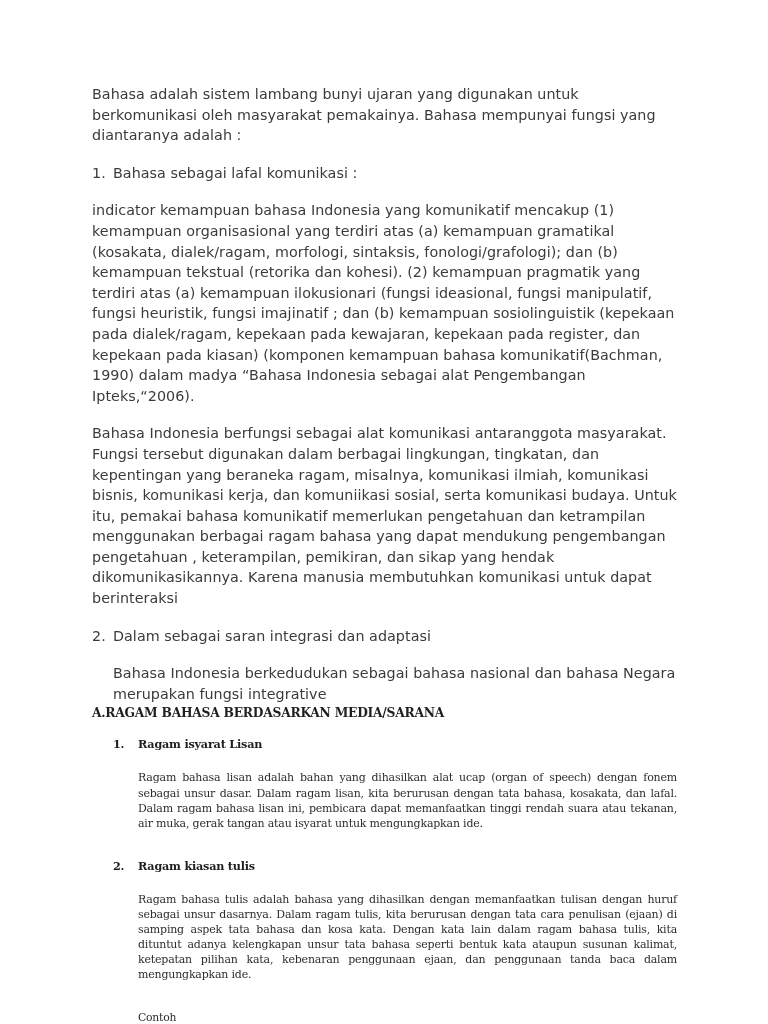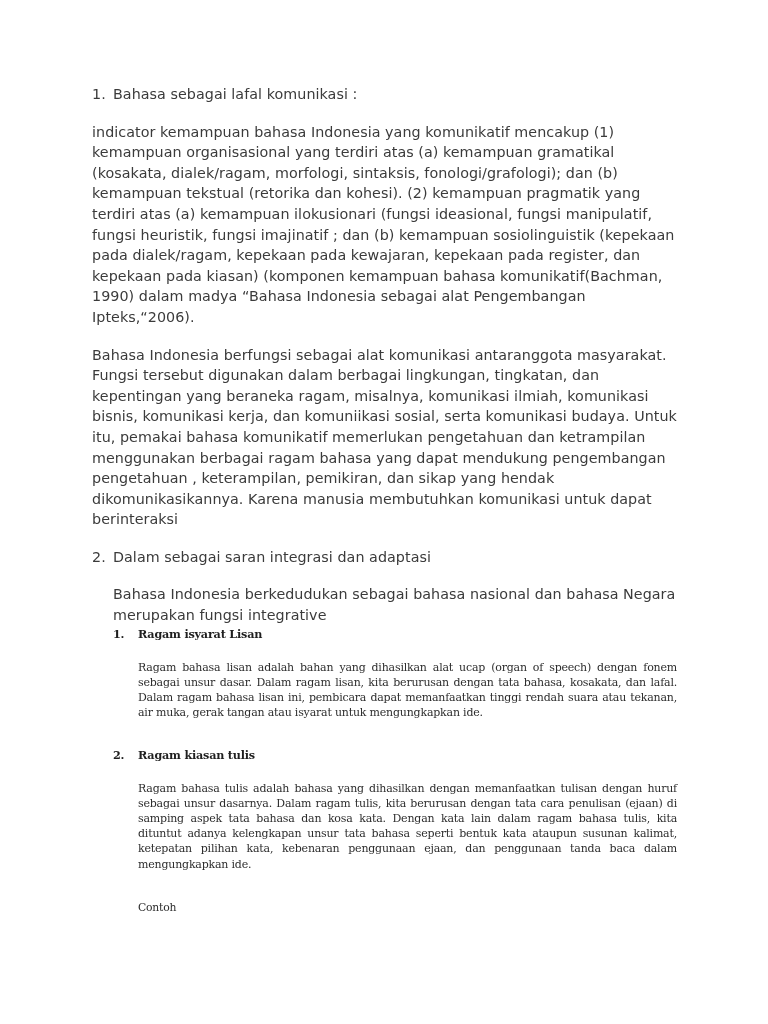--- a/index.html
+++ b/index.html
@@ -115,37 +115,39 @@
   }
   .gap-sm { height: 9px; }
   .gap-md { height: 14px; }
 </style>
 </head>
 <body>
 
 <div class="page">
   <div class="content">
 
+    <p class="sans para">Bahasa adalah sistem lambang bunyi ujaran yang digunakan untuk berkomunikasi oleh masyarakat pemakainya. Bahasa mempunyai fungsi yang diantaranya adalah :</p>
 
     <div class="sans num-item">
       <span class="marker">1.</span>
       <span class="itext">Bahasa sebagai lafal komunikasi :</span>
     </div>
 
     <p class="sans para">indicator kemampuan bahasa Indonesia yang komunikatif mencakup (1) kemampuan organisasional yang terdiri atas (a) kemampuan gramatikal (kosakata, dialek/ragam,  morfologi, sintaksis, fonologi/grafologi); dan (b) kemampuan tekstual (retorika dan kohesi). (2) kemampuan pragmatik yang terdiri atas (a) kemampuan ilokusionari (fungsi ideasional, fungsi manipulatif, fungsi heuristik, fungsi imajinatif ; dan (b) kemampuan sosiolinguistik (kepekaan pada dialek/ragam, kepekaan pada kewajaran, kepekaan pada register, dan kepekaan pada kiasan) (komponen kemampuan bahasa komunikatif(Bachman, 1990) dalam madya  “Bahasa Indonesia sebagai alat Pengembangan Ipteks,“2006).</p>
 
     <p class="sans para">Bahasa Indonesia berfungsi sebagai alat komunikasi antaranggota masyarakat. Fungsi tersebut digunakan dalam berbagai lingkungan, tingkatan, dan kepentingan yang beraneka ragam, misalnya, komunikasi ilmiah, komunikasi bisnis, komunikasi kerja, dan komuniikasi sosial, serta komunikasi budaya. Untuk itu, pemakai bahasa komunikatif memerlukan pengetahuan dan ketrampilan menggunakan berbagai ragam bahasa yang dapat mendukung pengembangan pengetahuan , keterampilan, pemikiran,  dan sikap yang hendak dikomunikasikannya. Karena manusia membutuhkan komunikasi untuk dapat berinteraksi</p>
 
     <div class="sans num-item">
       <span class="marker">2.</span>
       <span class="itext">Dalam sebagai saran integrasi dan adaptasi</span>
     </div>
 
     <p class="sans sub-para">Bahasa Indonesia berkedudukan sebagai bahasa nasional dan bahasa Negara merupakan fungsi integrative</p>
 
+    <p class="sec-head">A.RAGAM BAHASA BERDASARKAN MEDIA/SARANA</p>
 
     <div class="ser-item">
       <span class="marker">1.</span>
       <span>Ragam isyarat Lisan</span>
     </div>
     <div class="gap-sm"></div>
     <p class="ser-body">Ragam bahasa lisan adalah bahan yang dihasilkan alat ucap (organ of speech) dengan fonem sebagai unsur dasar. Dalam ragam lisan, kita berurusan dengan tata bahasa, kosakata, dan lafal. Dalam ragam bahasa lisan ini, pembicara dapat memanfaatkan tinggi rendah suara atau tekanan, air muka, gerak tangan atau isyarat untuk mengungkapkan ide.</p>
 
     <div class="gap-md"></div>
 

